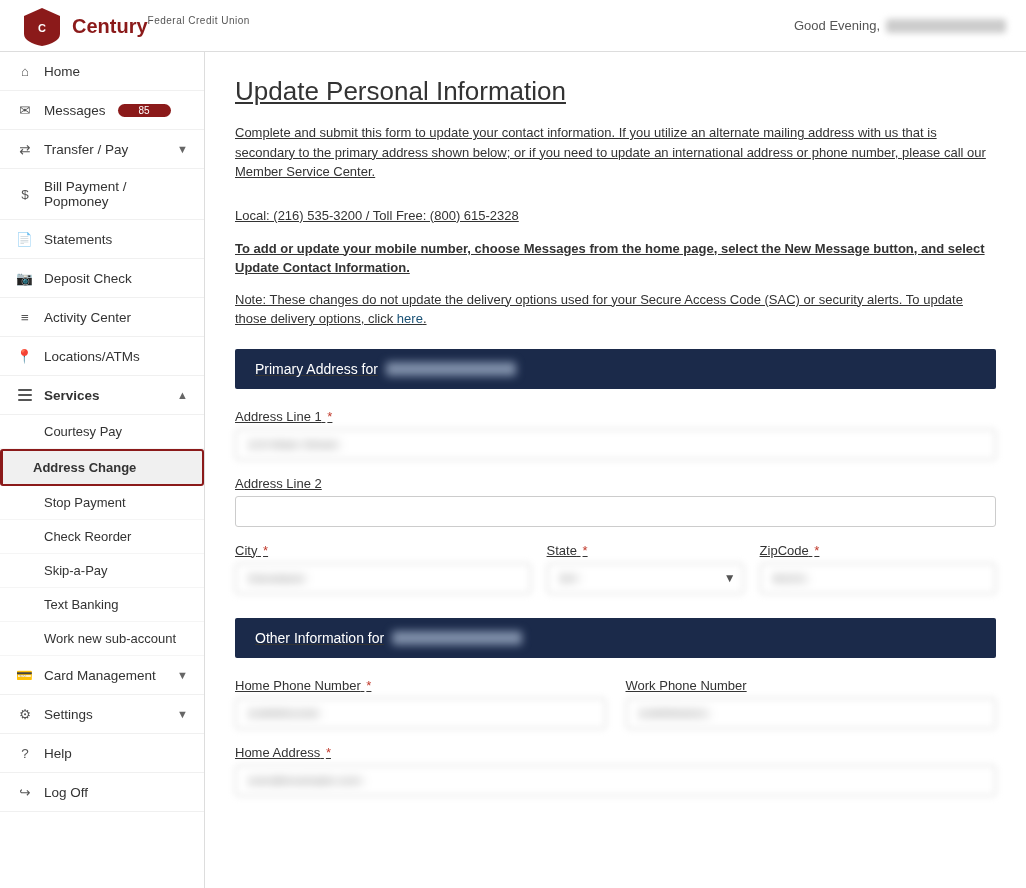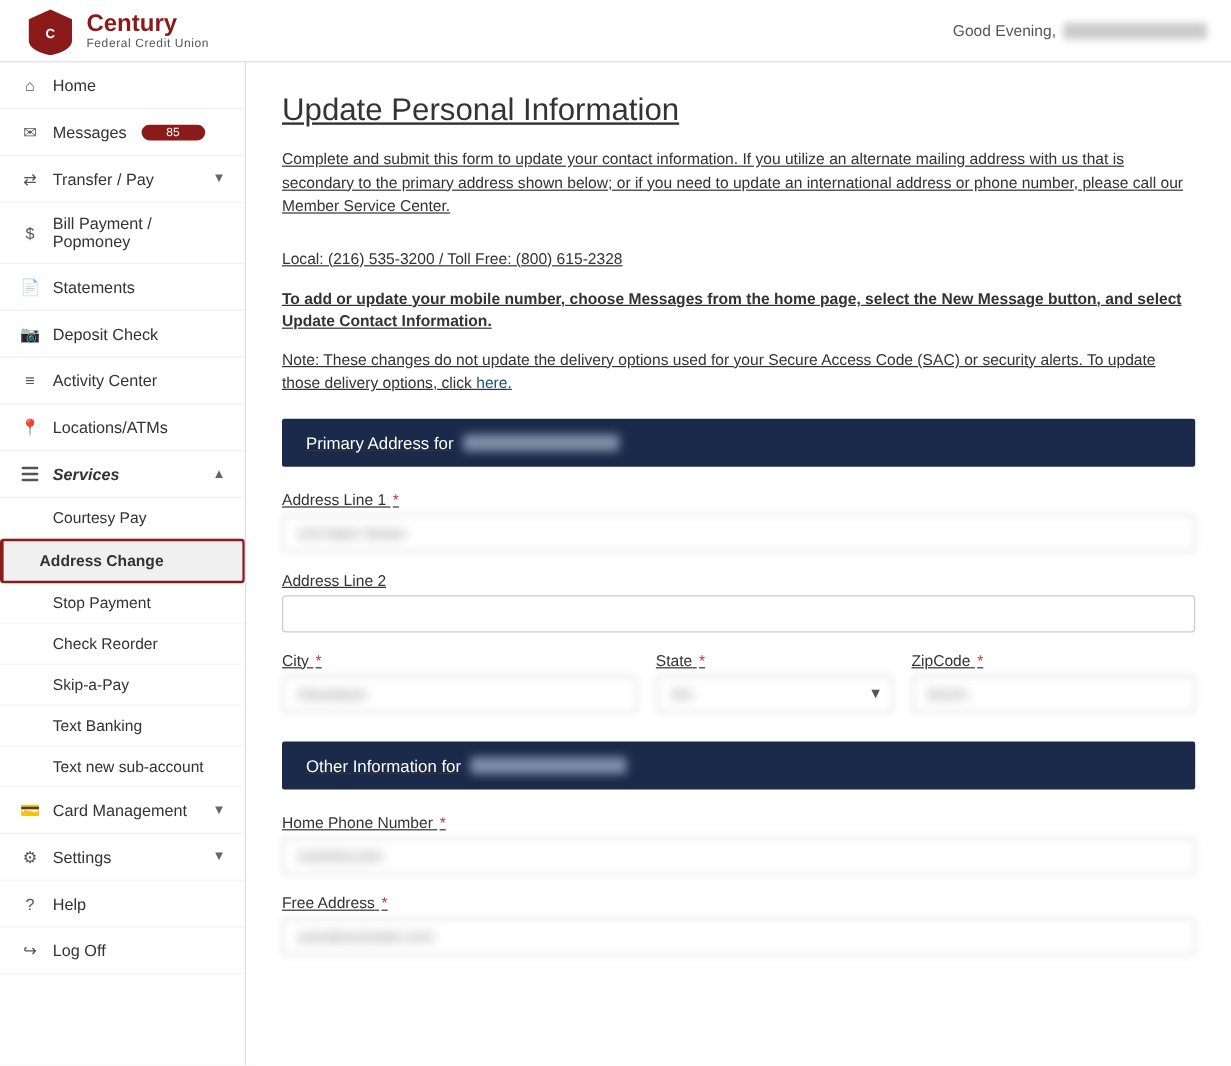--- a/index.html
+++ b/index.html
@@ -20,21 +20,21 @@
       display: flex;
       align-items: center;
       gap: 8px;
     }
     .logo-shield {
       width: 44px;
       height: 40px;
     }
     .logo-text {
       display: flex;
-      flex-direction: column;
+      flex-direction: row;
     }
     .logo-text .brand-name {
       font-size: 20px;
       font-weight: bold;
       color: #8b1a1a;
       line-height: 1.1;
     }
     .logo-text .brand-sub {
       font-size: 10px;
       color: #555;
@@ -77,21 +77,20 @@
       padding: 10px 16px;
       cursor: pointer;
       color: #333;
       font-size: 13.5px;
       gap: 10px;
       border-bottom: 1px solid #f0f0f0;
       position: relative;
     }
     .sidebar-item.active-section {
       font-weight: 600;
-      font-style: italic;
     }
     .sidebar-item .chevron {
       margin-left: auto;
       font-size: 11px;
       color: #666;
     }
     .sidebar-badge {
       background: #8b1a1a;
       color: #fff;
       border-radius: 10px;
@@ -355,21 +354,21 @@
     <div class="sidebar-sub-item">
       <span>Check Reorder</span>
     </div>
     <div class="sidebar-sub-item">
       <span>Skip-a-Pay</span>
     </div>
     <div class="sidebar-sub-item">
       <span>Text Banking</span>
     </div>
     <div class="sidebar-sub-item">
-      <span>Text new sub-account</span>
+      <span>Work new sub-account</span>
     </div>
 
     <div class="sidebar-item">
       <span class="sidebar-icon">💳</span>
       <span>Card Management</span>
       <span class="chevron">▼</span>
     </div>
 
     <div class="sidebar-item">
       <span class="sidebar-icon">⚙</span>
@@ -460,24 +459,28 @@
     </div>
 
     <div class="form-row-2col">
       <div class="form-col">
         <label class="form-label">
           <span>Home Phone Number</span>
           <span class="required">*</span>
         </label>
         <input class="form-input blurred-input" type="text" value="2165551234" style="">
       </div>
+      <div class="form-col">
+        <label class="form-label">Work Phone Number</label>
+        <input class="form-input blurred-input" type="text" value="2165554321" style="">
+      </div>
     </div>
 
     <div class="form-row">
       <label class="form-label">
-        <span>Free Address</span>
+        <span>Home Address</span>
         <span class="required">*</span>
       </label>
       <input class="form-input blurred-input" type="email" value="user@example.com" style="width: 100%;">
     </div>
 
   </main>
 </div>
 
 </body></html>

